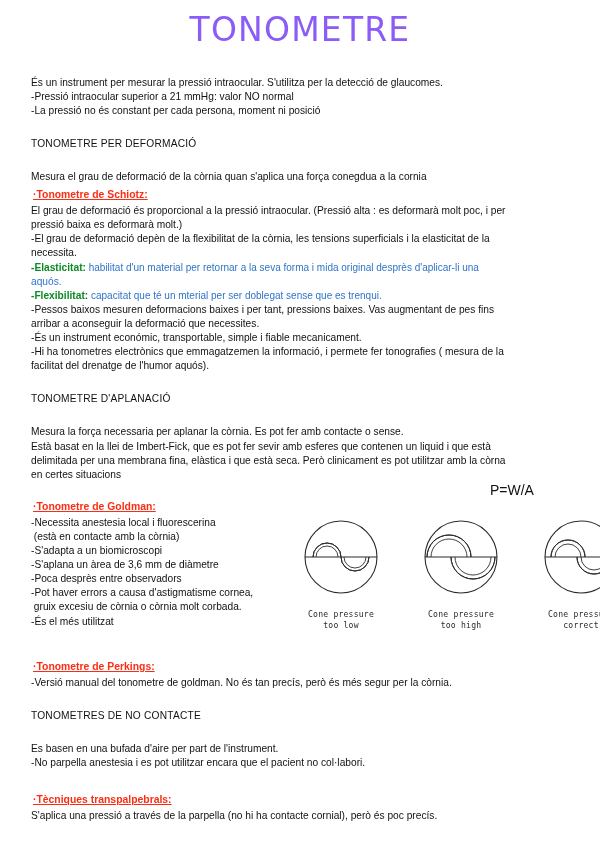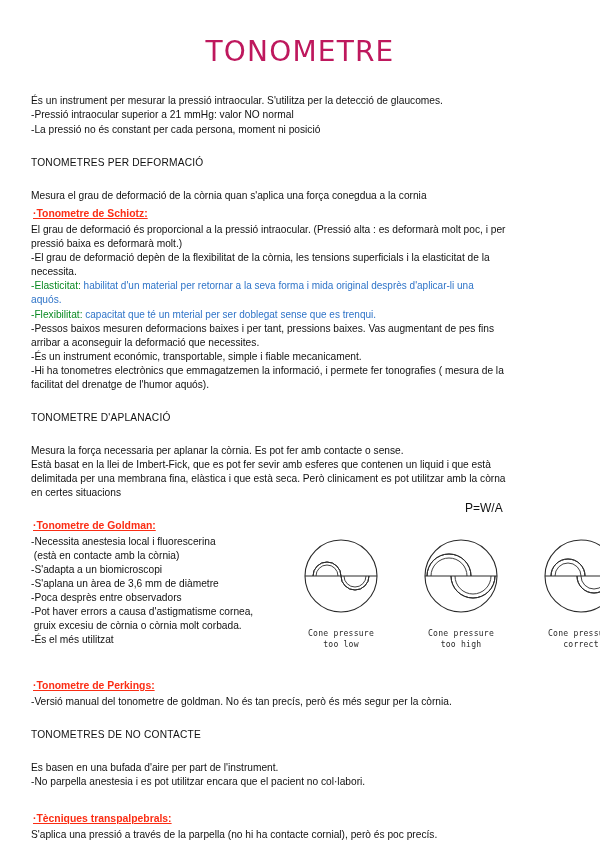--- a/index.html
+++ b/index.html
@@ -17,27 +17,27 @@
   .page {
     position: relative;
     width: 600px;
     height: 848px;
     background: #ffffff;
     box-sizing: border-box;
     padding: 0 31px;
   }
   .doc-title {
     text-align: center;
-    color: #be185d;
+    color: #8b5cf6;
     font-family: "DejaVu Sans", sans-serif;
-    font-size: 28px;
+    font-size: 33px;
     font-weight: 400;
     letter-spacing: 1.2px;
     margin: 0;
-    padding-top: 37px;
+    padding-top: 13px;
     line-height: 1.05;
   }
   .body-block {
     margin-top: 28px;
     font-size: 10.2px;
     line-height: 14.1px;
     color: #111111;
   }
   p.ln {
     margin: 0;
@@ -62,21 +62,21 @@
     line-height: 14.1px;
     color: #fb2d14;
     font-weight: bold;
     text-decoration: underline;
     display: inline-block;
   }
   .sub-head-wrap { margin: 2px; line-height: 14.1px; }
   .defn { margin: 0; line-height: 14.1px; font-size: 10.2px; }
   .defn-term {
     color: #0a8a23;
-    font-weight: normal;
+    font-weight: bold;
     font-size: 10.2px;
   }
   .defn-body {
     color: #2f74c8;
     font-size: 10px;
   }
   .defn-cont {
     color: #2f74c8;
     font-size: 10.2px;
     line-height: 14.1px;
@@ -90,22 +90,22 @@
   }
   .gold-text { width: 266px; flex: 0 0 266px; }
   .gold-figs {
     flex: 1 1 auto;
     position: relative;
     padding-top: 16px;
   }
   .formula {
     position: absolute;
     top: -14px;
-    left: 168px;
-    font-size: 12px;
+    left: 193px;
+    font-size: 14px;
     color: #111;
   }
   .fig-strip {
     display: flex;
     gap: 20px;
     margin-left: -6px;
   }
   .fig {
     width: 100px;
     text-align: center;
@@ -129,21 +129,21 @@
   <h1 class="doc-title">TONOMETRE</h1>
 
   <div class="body-block">
     <p class="ln">És un instrument per mesurar la pressió intraocular. S'utilitza per la detecció de glaucomes.</p>
     <p class="ln">-Pressió intraocular superior a 21 mmHg: valor NO normal</p>
     <p class="ln">-La pressió no és constant per cada persona, moment ni posició</p>
   </div>
 
   <div class="gap-lg"></div>
 
-  <p class="section-caps">TONOMETRES PER DEFORMACIÓ</p>
+  <p class="section-caps">TONOMETRE PER DEFORMACIÓ</p>
 
   <div class="gap-lg"></div>
 
   <p class="ln">Mesura el grau de deformació de la còrnia quan s'aplica una força conegdua a la cornia</p>
 
   <div class="sub-head-wrap">
     <span class="sub-head">·Tonometre de Schiotz:</span>
   </div>
 
   <p class="ln">El grau de deformació és proporcional a la pressió intraocular. (Pressió alta : es deformarà molt poc, i per</p>

